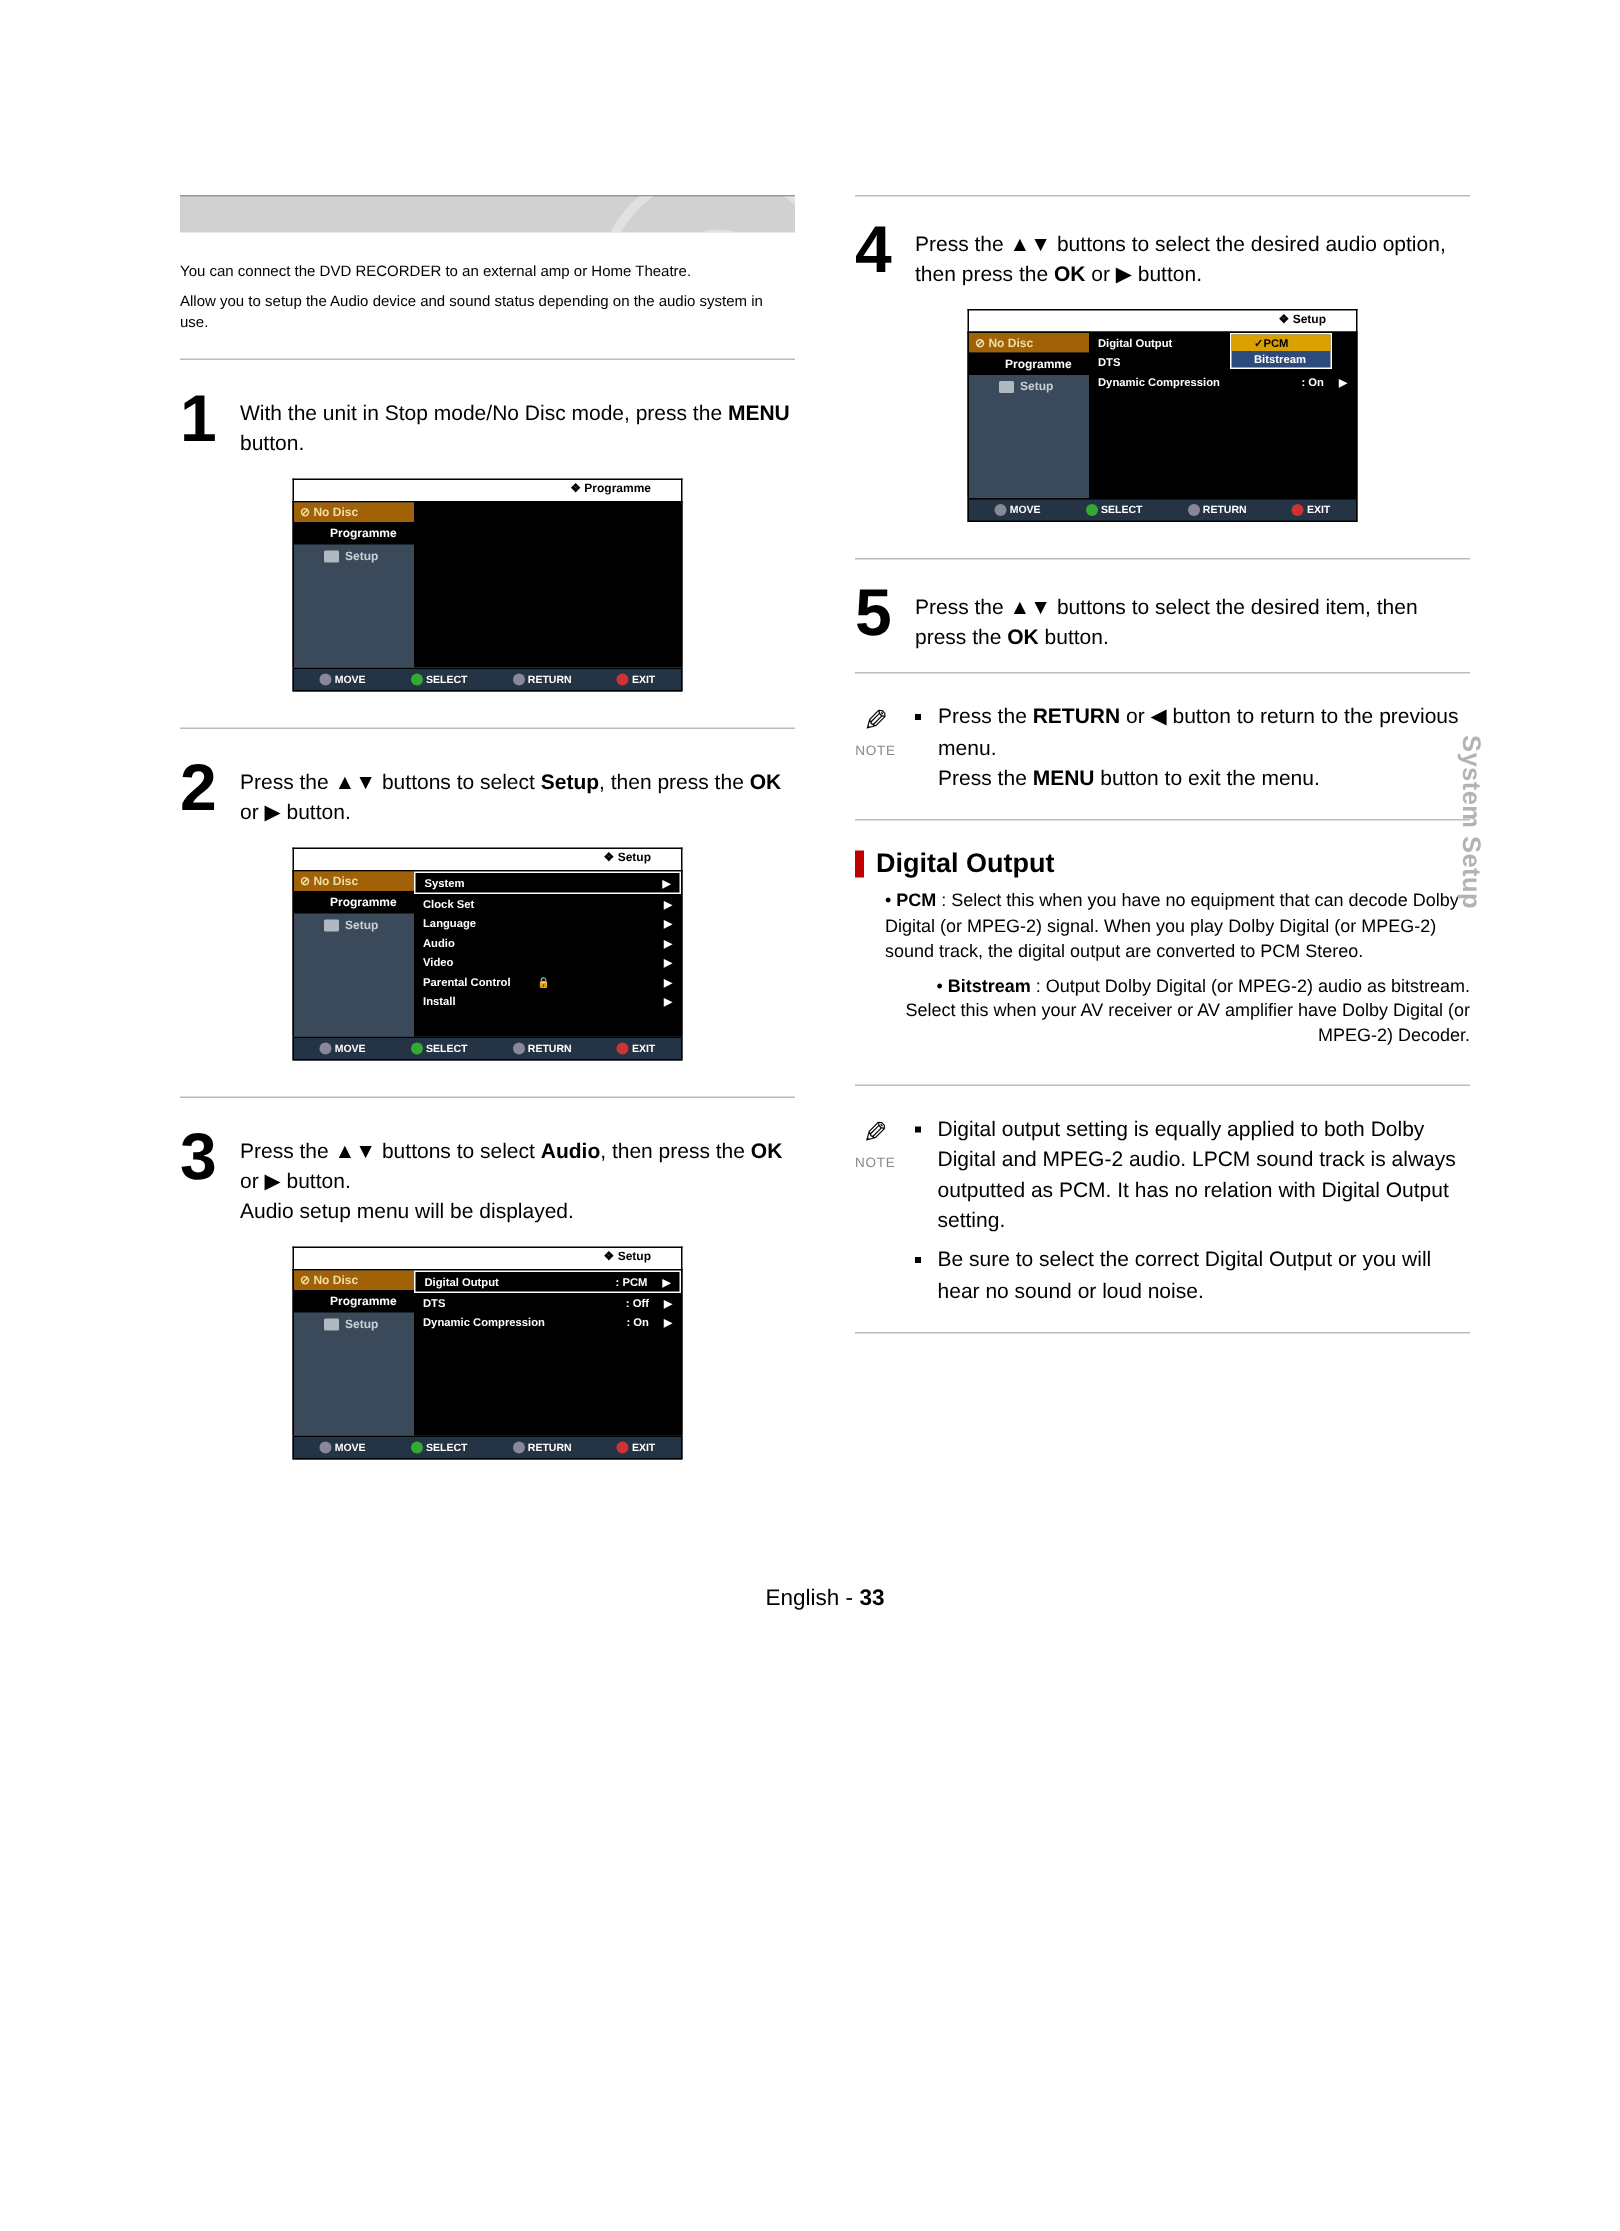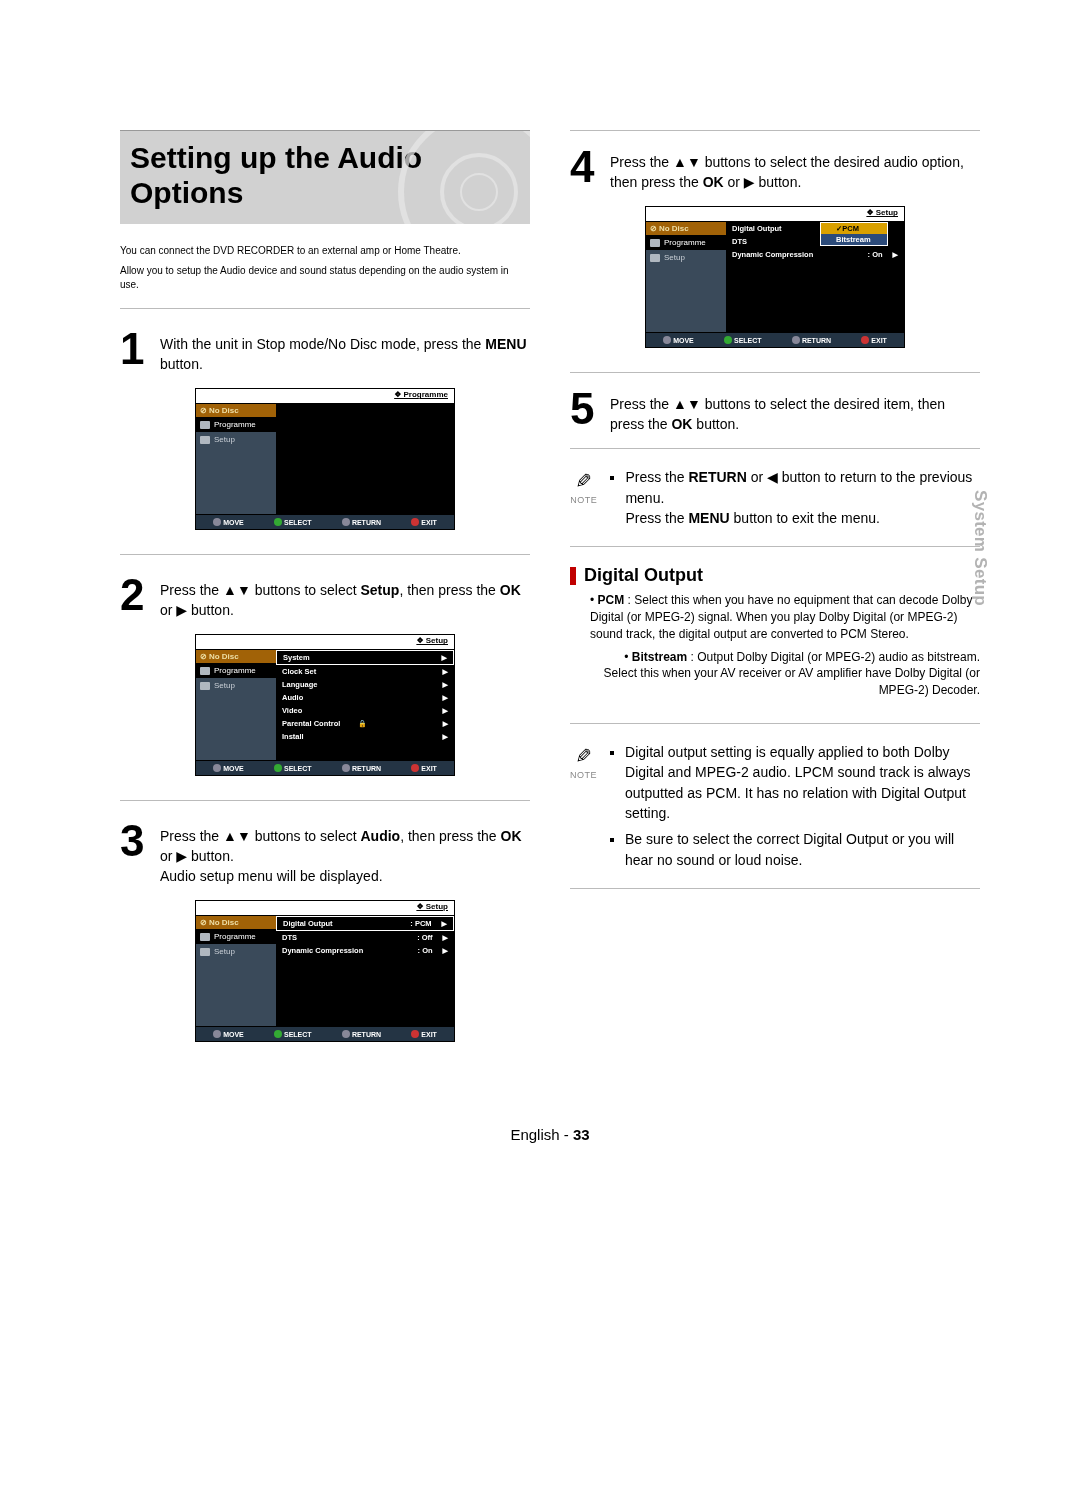--- a/index.html
+++ b/index.html
@@ -94,25 +94,24 @@
   }
   .osd-top {
     background: #fff;
     border: 1px solid #000;
     border-bottom: none;
     height: 14px;
     position: relative;
   }
   .osd-crumb {
     position: absolute;
-    right: 6px;
+    right: 20px;
     top: 1px;
     font-size: 8px;
     font-weight: bold;
-    text-decoration: underline;
   }
   .osd-body {
     display: flex;
     border: 1px solid #000;
     border-bottom: none;
     background: #000;
     height: 110px;
   }
   .osd-side {
     width: 80px;
@@ -124,22 +123,22 @@
     font-size: 8px;
     padding: 2px 4px;
     font-weight: bold;
   }
   .osd-side-item {
     display: flex;
     align-items: center;
     gap: 4px;
     color: #c9cfd6;
     font-size: 8px;
-    padding: 3px 4px;
-    font-weight: normal;
+    padding: 3px 20px;
+    font-weight: bold;
   }
   .osd-side-item.sel {
     background: #000;
     color: #fff;
   }
   .osd-side-item .ic {
     width: 10px;
     height: 8px;
     background: #b0b8c0;
     display: inline-block;
@@ -268,21 +267,20 @@
 
 <div class="page">
 
   <div class="side-tab">System Setup</div>
 
   <div class="two-col">
 
     <div class="col">
       <div class="title-block">
         <div class="disc-bg"></div>
-        <h1>Setting up the Audio Options</h1>
       </div>
 
       <p class="intro">You can connect the DVD RECORDER to an external amp or Home Theatre.</p>
       <p class="intro" style="margin-top:-8px;">Allow you to setup the Audio device and sound status depending on the audio system in use.</p>
 
       <hr class="hr">
 
       <div class="step">
         <div class="step-num">1</div>
         <div class="step-text">

